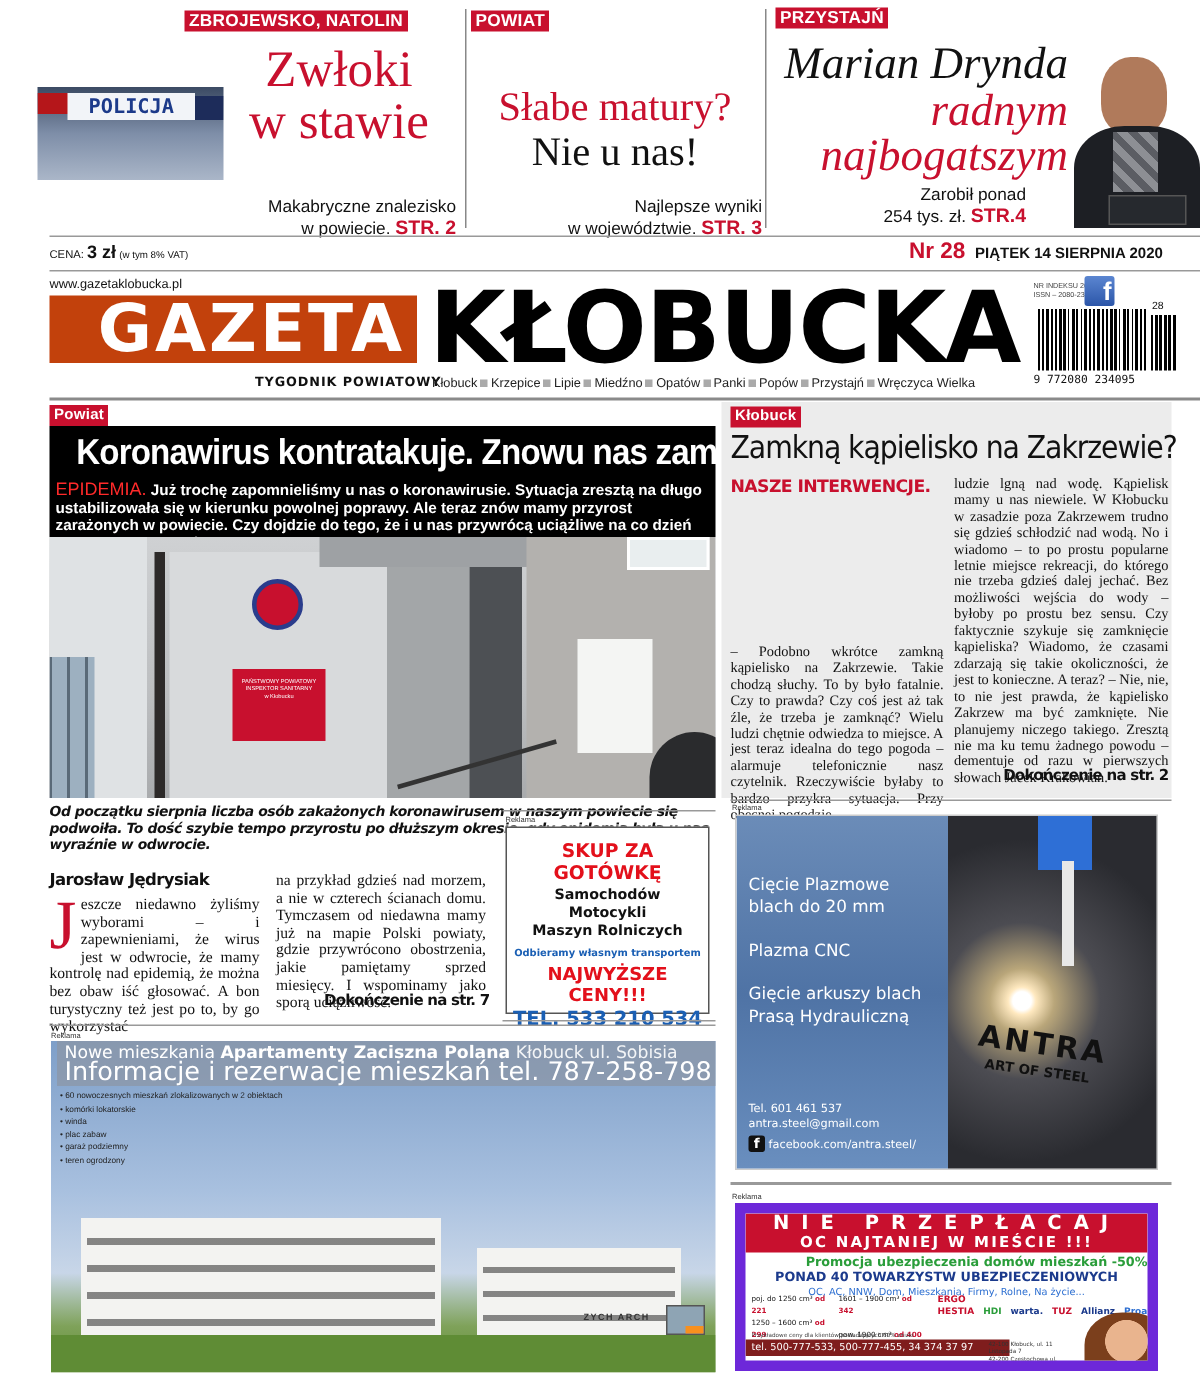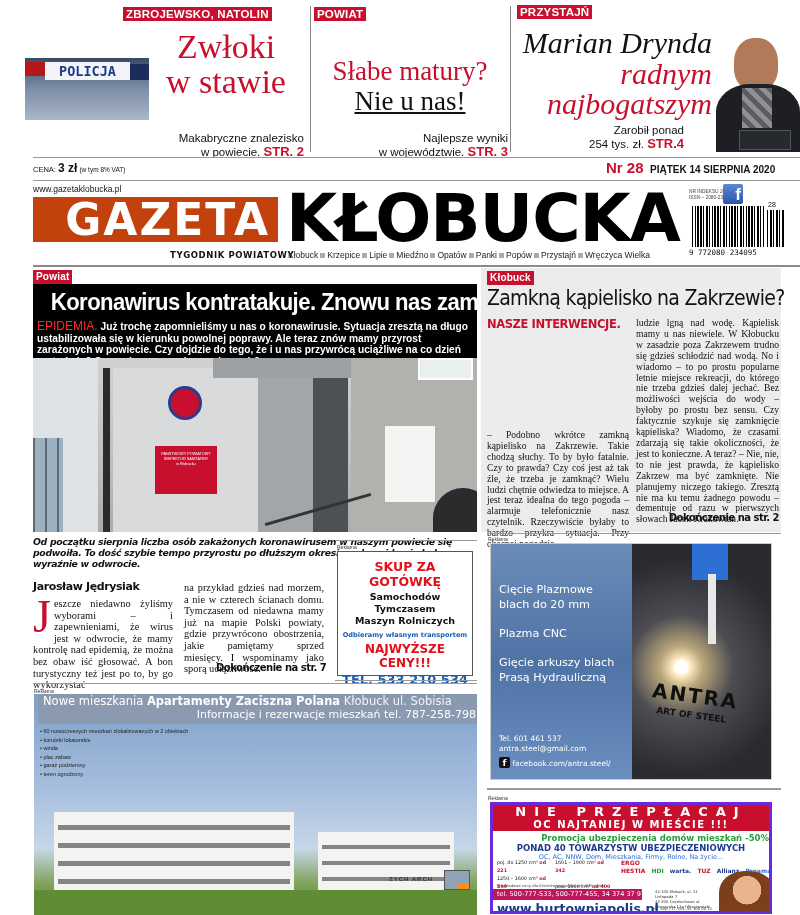--- a/index.html
+++ b/index.html
@@ -31,21 +31,21 @@
   .ad-label { font-size: 5px; color: #333; }
 
   .skup { border: 1.5px solid #555; background: #fff; text-align:center; font-family: "DejaVu Sans", sans-serif; }
 
   .antra { background: linear-gradient(180deg,#6b8cb8 0%,#4f73a5 50%,#6a8fbf 100%); color:#fff; font-family: "DejaVu Sans", sans-serif; }
   .antra-photo { background: radial-gradient(circle at 35% 52%, #fff 0 4%, #ffe9c0 6%, #b9a67a 14%, #4c4c52 34%, #2a2b30 70%); }
 
   .apart { background: linear-gradient(180deg,#7e9fc9 0%,#a8c0df 45%,#c8d6e8 70%,#7fa25a 86%,#5f8c35 100%); overflow:hidden; }
   .apart-head { background: rgba(140,150,165,0.72); color:#fff; font-family: "DejaVu Sans", sans-serif; }
 
-  .polis { background:#fff; border:3px solid #6d28d9; font-family: "DejaVu Sans", sans-serif; overflow:hidden; }
+  .polis { background:#fff; border:7px solid #6d28d9; font-family: "DejaVu Sans", sans-serif; overflow:hidden; }
 </style>
 </head>
 <body>
 
 <div class="abs" style="left:0;top:0;width:800px;height:158px;">
 
   <div class="abs" style="left:25px;top:4px;width:282px;height:150px;">
     <span class="tag abs" style="left:98px;top:3px;font-size:11.5px;">ZBROJEWSKO, NATOLIN</span>
     <div class="abs" style="left:0;top:54px;width:124px;height:62px;background:linear-gradient(180deg,#3b4a63 0%,#7e8ea8 50%,#aab6c8 100%);overflow:hidden;">
       <div class="abs" style="left:0;top:4px;width:22px;height:14px;background:#b5161a;"></div>
@@ -61,21 +61,21 @@
       <div><span>w powiecie.</span> <b>STR. 2</b></div>
     </div>
   </div>
 
   <div class="vline" style="left:310px;top:6px;height:146px;"></div>
 
   <div class="abs" style="left:312px;top:4px;width:196px;height:150px;">
     <span class="tag abs" style="left:2px;top:3px;font-size:11.5px;">POWIAT</span>
     <div class="abs serif-head" style="left:0;top:54px;width:196px;text-align:center;font-size:27px;">
       <div class="red">Słabe matury?</div>
-      <div style="color:#111;margin-top:2px;text-decoration:underline;">Nie u nas!</div>
+      <div style="color:#111;margin-top:2px;">Nie u nas!</div>
     </div>
     <div class="abs teaser-sub" style="right:0;top:128px;width:190px;">
       <div>Najlepsze wyniki</div>
       <div><span>w województwie.</span> <b>STR. 3</b></div>
     </div>
   </div>
 
   <div class="vline" style="left:510px;top:6px;height:146px;"></div>
 
   <div class="abs" style="left:512px;top:2px;width:288px;height:152px;">
@@ -172,21 +172,21 @@
 <div class="abs body-serif" style="left:184px;top:582px;width:140px;">
   <span>na przykład gdzieś nad morzem, a nie w czterech ścianach domu. Tymczasem od niedawna mamy już na mapie Polski powiaty, gdzie przywrócono obostrzenia, jakie pamiętamy sprzed miesięcy. I wspominamy jako sporą uciążliwość.</span>
 </div>
 <div class="abs" style="left:216px;top:662px;font-size:10px;font-weight:bold;font-family:'DejaVu Sans',sans-serif;letter-spacing:-0.5px;">Dokończenie na str. 7</div>
 
 <div class="abs" style="left:335px;top:540px;width:142px;height:1px;background:#999;"></div>
 <div class="abs ad-label" style="left:337px;top:544px;">Reklama</div>
 <div class="abs skup" style="left:337px;top:551px;width:136px;height:125px;">
   <div style="color:#e3101b;font-weight:bold;font-size:12.5px;margin-top:7px;">SKUP ZA GOTÓWKĘ</div>
   <div style="font-weight:bold;font-size:9.5px;line-height:12px;margin-top:2px;">Samochodów</div>
-  <div style="font-weight:bold;font-size:9.5px;line-height:12px;">Tymczasem</div>
+  <div style="font-weight:bold;font-size:9.5px;line-height:12px;">Motocykli</div>
   <div style="font-weight:bold;font-size:9.5px;line-height:12px;">Maszyn Rolniczych</div>
   <div style="color:#1a5fb4;font-weight:bold;font-size:6.6px;margin-top:4px;">Odbieramy własnym transportem</div>
   <div style="color:#e3101b;font-weight:bold;font-size:12px;margin-top:3px;">NAJWYŻSZE CENY!!!</div>
   <div style="color:#1a5fb4;font-weight:bold;font-size:13px;margin-top:2px;">TEL. 533 210 534</div>
 </div>
 <div class="abs" style="left:335px;top:680px;width:142px;height:1px;background:#999;"></div>
 
 <div class="abs right-art" style="left:481px;top:268px;width:300px;height:264px;">
   <span class="tag abs" style="left:6px;top:3px;font-size:10px;">Kłobuck</span>
   <div class="abs" style="left:6px;top:18px;font-size:21px;font-family:'DejaVu Sans',sans-serif;letter-spacing:-0.8px;white-space:nowrap;transform:scaleX(0.9);transform-origin:left;">Zamkną kąpielisko na Zakrzewie?</div>
@@ -225,21 +225,21 @@
 
 <div class="abs" style="left:33px;top:683px;width:444px;height:1px;background:#999;"></div>
 <div class="abs ad-label" style="left:34px;top:688px;">Reklama</div>
 <div class="abs apart" style="left:34px;top:694px;width:443px;height:221px;">
   <div class="abs apart-head" style="left:4px;top:0;width:443px;height:30px;padding:1px 5px;">
     <div style="font-size:11.5px;white-space:nowrap;line-height:13px;">
       <span>Nowe mieszkania</span>
       <b>Apartamenty Zaciszna Polana</b>
       <span style="opacity:0.9;">Kłobuck ul. Sobisia</span>
     </div>
-    <div style="font-size:11px;white-space:nowrap;line-height:14px;text-align:right;">Informacje i rezerwacje mieszkań tel. 787-258-798</div>
+    <div style="font-size:17px;white-space:nowrap;line-height:14px;">Informacje i rezerwacje mieszkań tel. 787-258-798</div>
   </div>
   <ul class="abs" style="left:6px;top:33px;list-style:none;font-size:5.5px;line-height:8.5px;color:#222;" id="features">
       <li>• 60 nowoczesnych mieszkań zlokalizowanych w 2 obiektach</li>
       <li>• komórki lokatorskie</li>
       <li>• winda</li>
       <li>• plac zabaw</li>
       <li>• garaż podziemny</li>
       <li>• teren ogrodzony</li>
     </ul>
 
@@ -262,21 +262,21 @@
   <div style="background:#c8102e;color:#fff;text-align:center;font-weight:bold;height:26px;">
     <div style="font-size:13px;letter-spacing:8px;line-height:14px;">NIE PRZEPŁACAJ</div>
     <div style="font-size:10px;letter-spacing:1.5px;line-height:11px;">OC NAJTANIEJ W MIEŚCIE !!!</div>
   </div>
   <div style="color:#2a9d3a;font-weight:bold;font-size:8.5px;text-align:right;margin-top:2px;white-space:nowrap;">Promocja ubezpieczenia domów mieszkań -50%</div>
   <div style="color:#1b3a8c;font-weight:bold;font-size:8.5px;text-align:center;white-space:nowrap;">PONAD 40 TOWARZYSTW UBEZPIECZENIOWYCH</div>
   <div style="color:#2d6fd1;font-size:6.5px;text-align:center;white-space:nowrap;">OC, AC, NNW, Dom, Mieszkania, Firmy, Rolne, Na życie...</div>
   <div class="abs" style="left:4px;top:54px;width:120px;font-size:4.8px;line-height:8px;" id="polis-prices"><span style="display: inline-block; width: 58px;"><span>poj. do 1250 cm³ </span><b style="color: rgb(200, 16, 46);">od 221</b></span><span style="display: inline-block; width: 58px;"><span>1601 – 1900 cm³ </span><b style="color: rgb(200, 16, 46);">od 342</b></span><span style="display: inline-block; width: 58px;"><span>1250 – 1600 cm³ </span><b style="color: rgb(200, 16, 46);">od 299</b></span><span style="display: inline-block; width: 58px;"><span>pow. 1900 cm³ </span><b style="color: rgb(200, 16, 46);">od 400</b></span></div>
   <div class="abs" style="left:128px;top:54px;width:150px;height:36px;font-size:6px;font-weight:bold;line-height:8px;" id="polis-logos"><span style="color: rgb(200, 16, 46); margin-right: 6px;">ERGO HESTIA</span><span style="color: rgb(42, 157, 58); margin-right: 6px;">HDI</span><span style="color: rgb(27, 58, 140); margin-right: 6px;">warta.</span><span style="color: rgb(200, 16, 46); margin-right: 6px;">TUZ</span><span style="color: rgb(27, 58, 140); margin-right: 6px;">Allianz</span><span style="color: rgb(45, 111, 209); margin-right: 6px;">Proama</span></div>
   <div class="abs" style="left:4px;top:78px;font-size:3.8px;color:#444;">Przykładowe ceny dla klientów posiadających 60% zniżki</div>
-  <div class="abs" style="left:0;top:84px;width:149px;height:11px;background:#be185d;color:#fff;font-size:6.5px;line-height:11px;padding-left:4px;white-space:nowrap;">tel. 500-777-533, 500-777-455, 34 374 37 97</div>
+  <div class="abs" style="left:0;top:84px;width:176px;height:11px;background:#7f1d1d;color:#fff;font-size:6.5px;line-height:11px;padding-left:4px;white-space:nowrap;">tel. 500-777-533, 500-777-455, 34 374 37 97</div>
   <div class="abs" style="left:162px;top:84px;width:60px;font-size:3.8px;line-height:5px;color:#333;">
     <div>42-100 Kłobuck, ul. 11 Listopada 7</div>
     <div>42-200 Częstochowa ul. Wręczycka 12a (Wrzosowiak)</div>
   </div>
   <div class="abs" style="left:4px;top:96px;font-size:12.5px;font-weight:bold;color:#1b3a8c;white-space:nowrap;">www.hurtowniapolis.pl</div>
   <div class="abs" style="left:160px;top:101px;font-size:3.8px;color:#333;white-space:nowrap;">tel. 500 777 533, 34 300 00 11</div>
   <div class="abs" style="left:226px;top:66px;width:56px;height:48px;border-radius:45% 45% 0 0;background:radial-gradient(circle at 50% 40%,#e9b48e 0 35%,#7b3f1c 36% 100%);"></div>
 </div>
 
 </body></html>

